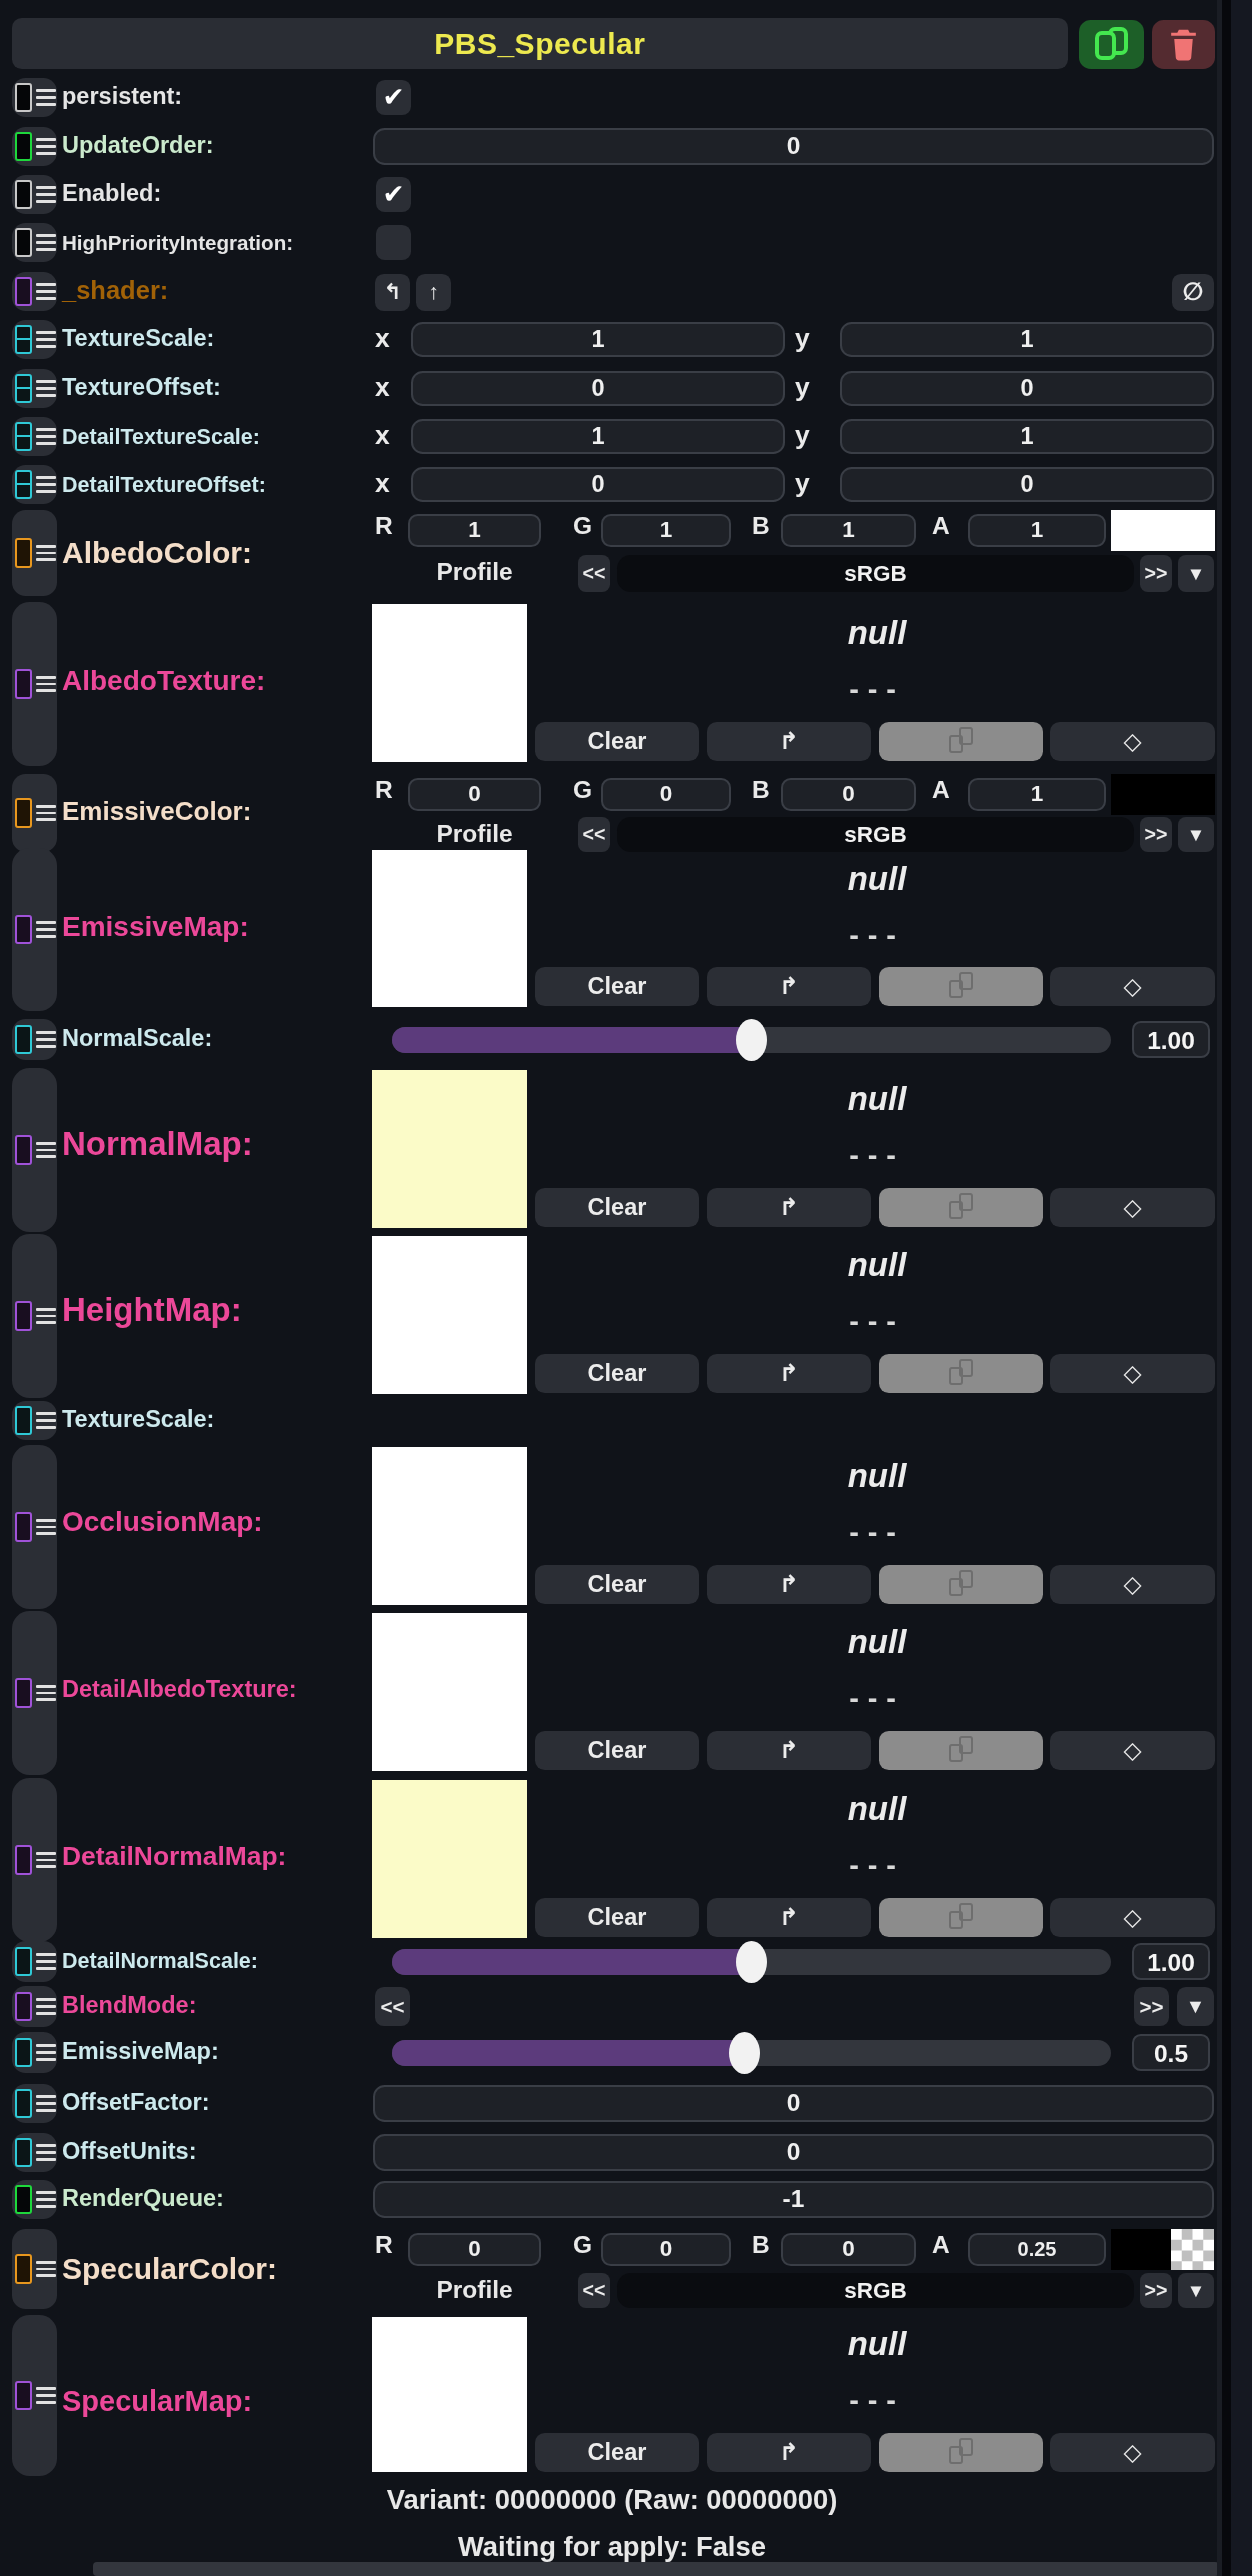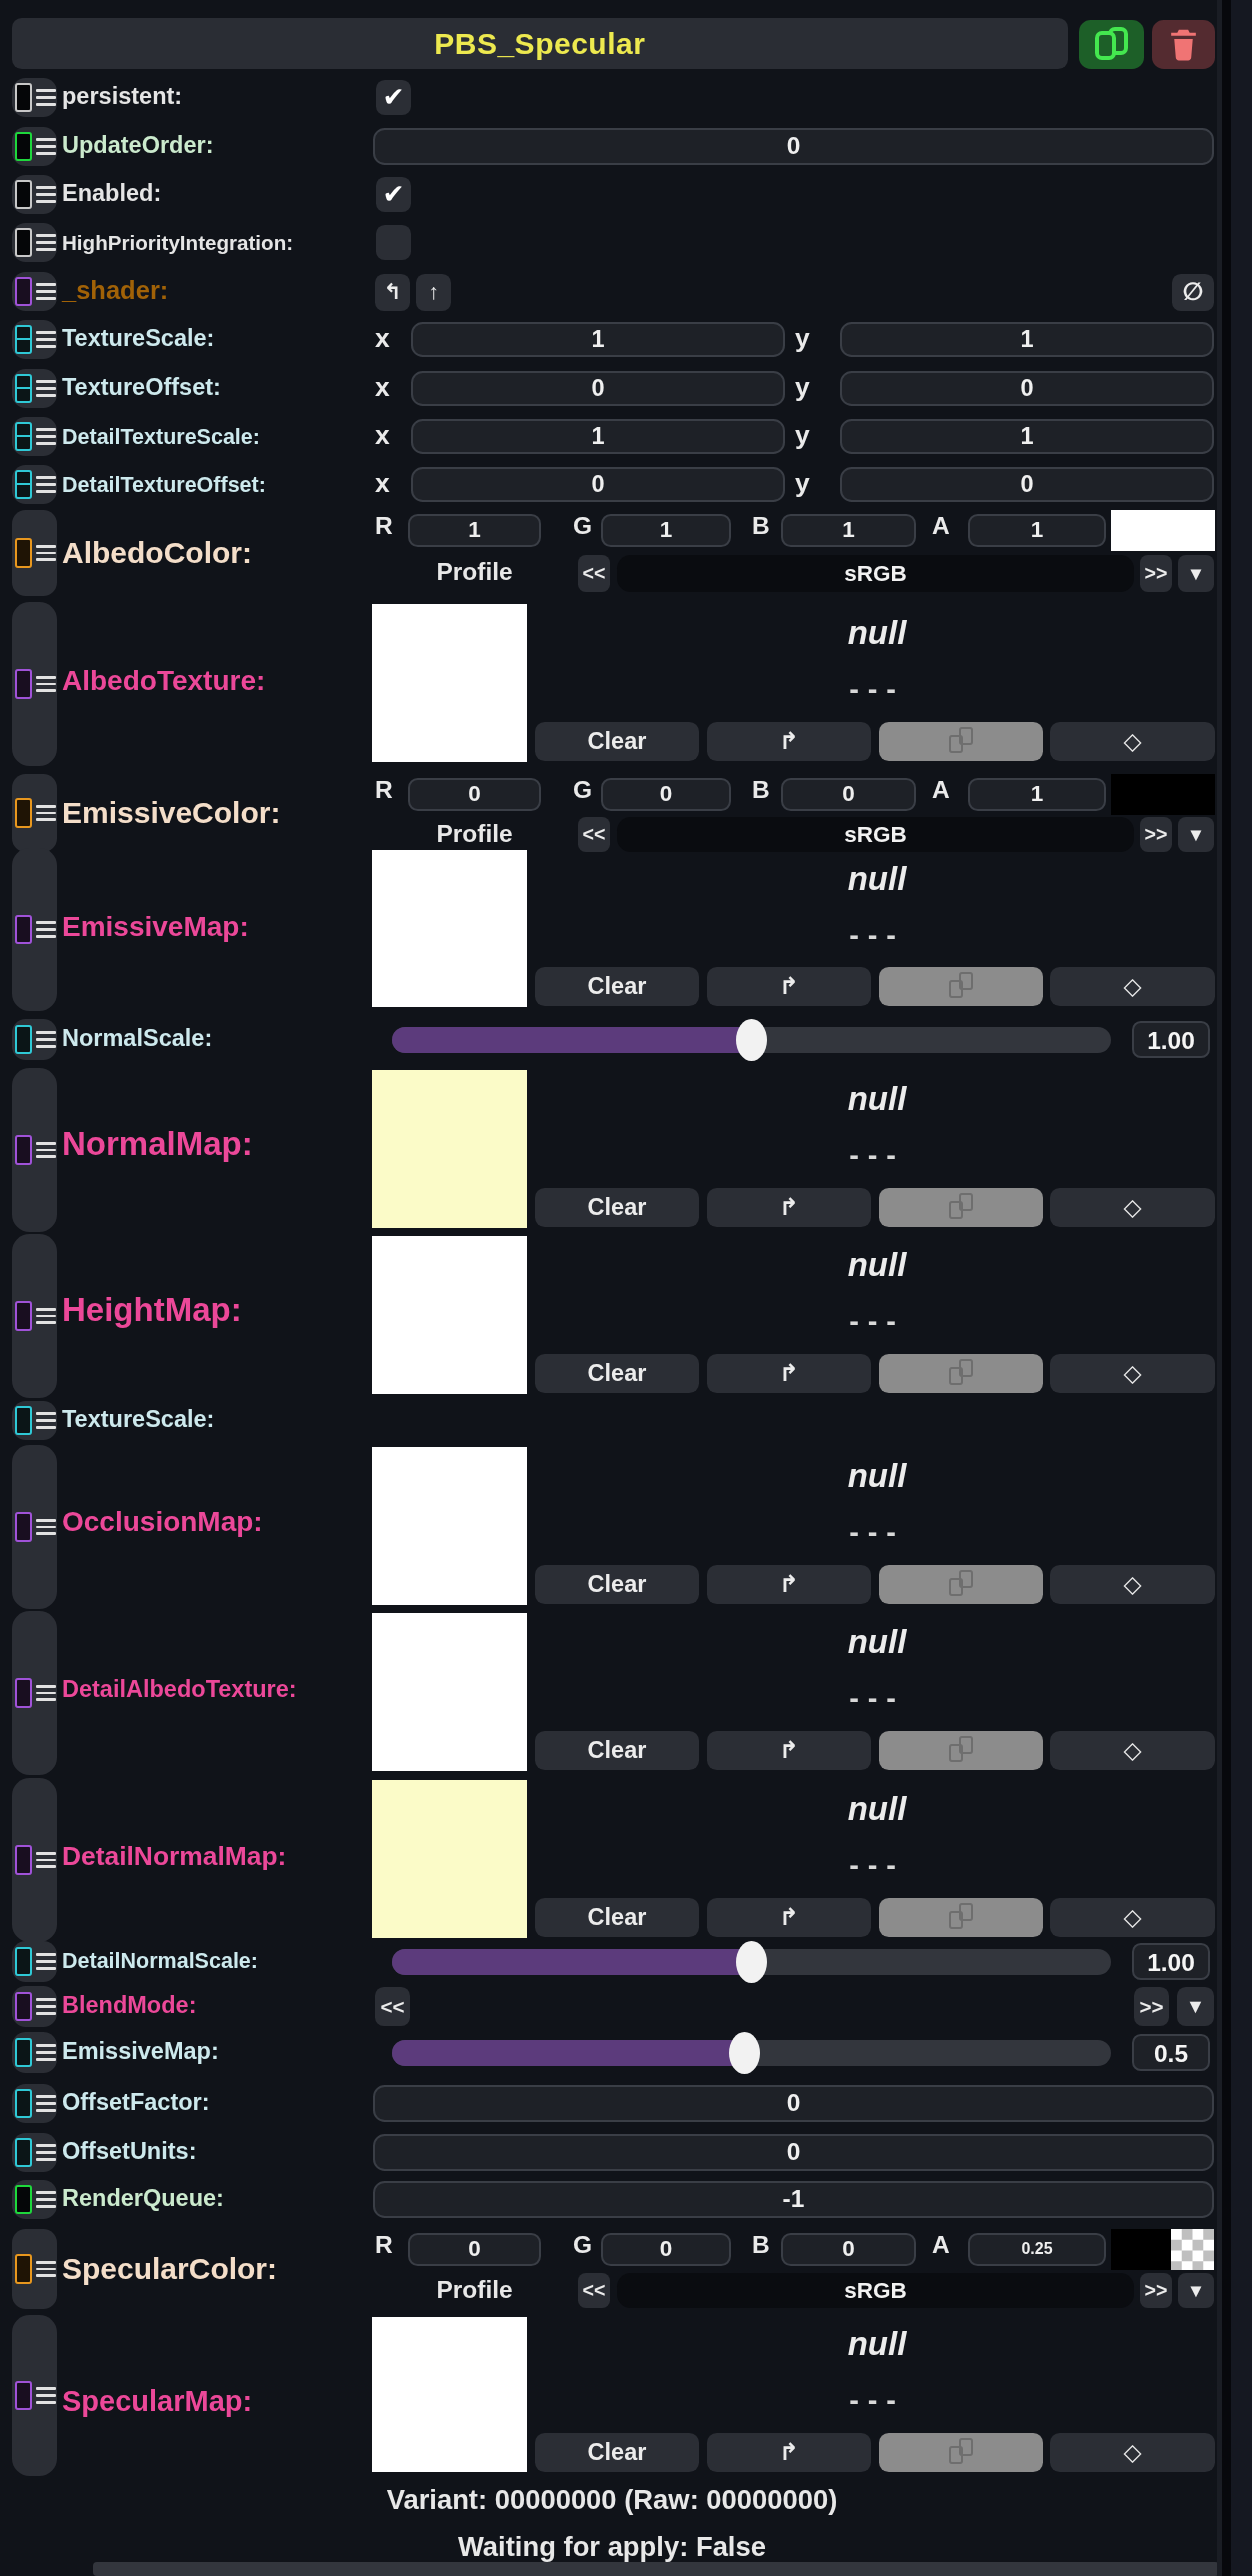--- a/index.html
+++ b/index.html
@@ -270,21 +270,21 @@
 
 <div class="row" style="top:774px;height:78px">
   <div class="badge" style="height:78px">
     <span class="type-ic col"></span>
     <span class="menu-ic">
         <i></i>
         <i></i>
         <i></i>
       </span>
   </div>
-  <span class="lbl c-peach" style="top:21.5px;font-size:30px">EmissiveColor:</span>
+  <span class="lbl c-peach" style="top:21.5px;font-size:26px">EmissiveColor:</span>
   <span class="rgba-l" style="left:375px">R</span>
   <div class="field" style="left:408px;top:3.9px;width:133px;height:33px;line-height:28px;font-size:22.5px;border-radius:9.8px">0</div>
   <span class="rgba-l" style="left:573px">G</span>
   <div class="field" style="left:601px;top:3.9px;width:130px;height:33px;line-height:28px;font-size:22.5px;border-radius:9.8px">0</div>
   <span class="rgba-l" style="left:752px">B</span>
   <div class="field" style="left:781px;top:3.9px;width:135px;height:33px;line-height:28px;font-size:22.5px;border-radius:9.8px">0</div>
   <span class="rgba-l" style="left:932px">A</span>
   <div class="field" style="left:968px;top:3.9px;width:138px;height:33px;line-height:28px;font-size:22.5px;border-radius:9.8px">1</div>
   <div class="swatch" style="left:1111px;top:0;width:104px;height:41px;background:#000000"></div>
   <span class="abs" style="left:411px;top:46px;width:127px;text-align:center;color:#E8E8E8;font-weight:bold;font-size:24.5px">Profile</span>
@@ -535,21 +535,21 @@
       </span>
   </div>
   <span class="lbl c-peach" style="top:22.5px;font-size:30px">SpecularColor:</span>
   <span class="rgba-l" style="left:375px">R</span>
   <div class="field" style="left:408px;top:3.9px;width:133px;height:33px;line-height:28px;font-size:22.5px;border-radius:9.8px">0</div>
   <span class="rgba-l" style="left:573px">G</span>
   <div class="field" style="left:601px;top:3.9px;width:130px;height:33px;line-height:28px;font-size:22.5px;border-radius:9.8px">0</div>
   <span class="rgba-l" style="left:752px">B</span>
   <div class="field" style="left:781px;top:3.9px;width:135px;height:33px;line-height:28px;font-size:22.5px;border-radius:9.8px">0</div>
   <span class="rgba-l" style="left:932px">A</span>
-  <div class="field" style="left:968px;top:3.9px;width:138px;height:33px;line-height:28px;font-size:16px;border-radius:9.8px">0.25</div>
+  <div class="field" style="left:968px;top:3.9px;width:138px;height:33px;line-height:28px;font-size:20px;border-radius:9.8px">0.25</div>
   <div class="swatch" style="left:1111px;top:0;width:61px;height:41px;background:#000000"></div>
   <div class="swatch checker" style="left:1171px;top:0;width:43px;height:41px"></div>
   <span class="abs" style="left:411px;top:47px;width:127px;text-align:center;color:#E8E8E8;font-weight:bold;font-size:24.5px">Profile</span>
   <div class="gbtn" style="left:578px;top:44px;width:32px;height:35px;line-height:35px;font-size:19.6px;border-radius:7.8px"><span>&lt;&lt;</span></div>
   <div class="blackpill" style="left:617px;top:44px;width:517px;height:35px;line-height:35px;font-size:22.5px">sRGB</div>
   <div class="gbtn" style="left:1140px;top:44px;width:32px;height:35px;line-height:35px;font-size:19.6px;border-radius:7.8px"><span>&gt;&gt;</span></div>
   <div class="gbtn" style="left:1178px;top:44px;width:36px;height:35px;line-height:35px;font-size:18.6px;border-radius:7.8px"><span>▼</span></div>
 </div>
 
 <div class="row" style="top:2315px;height:161px">

